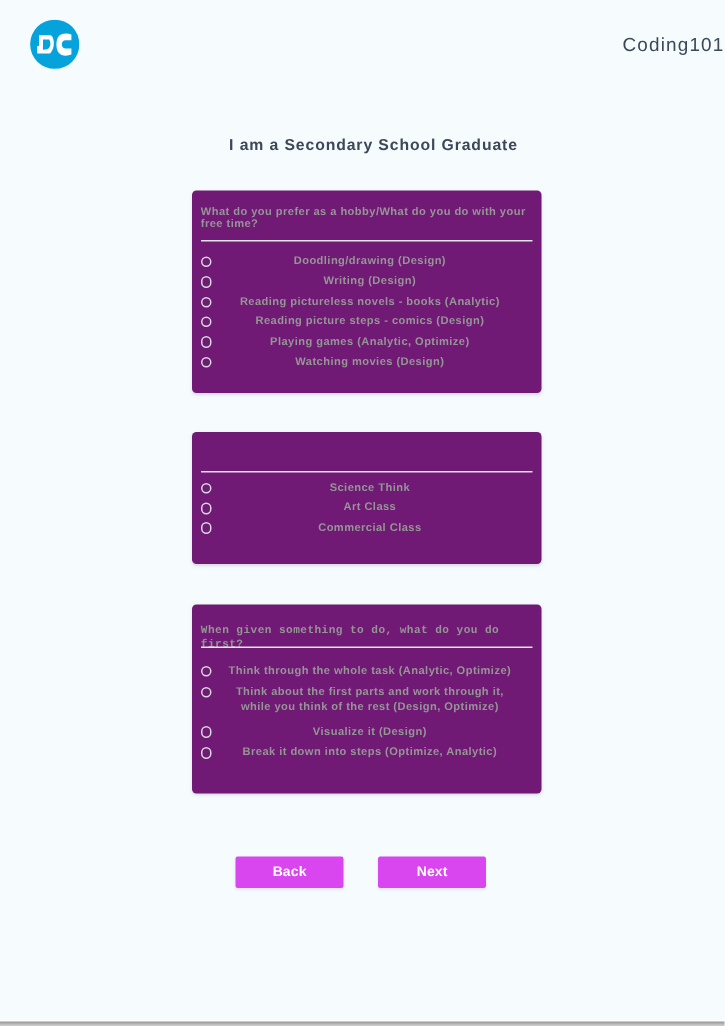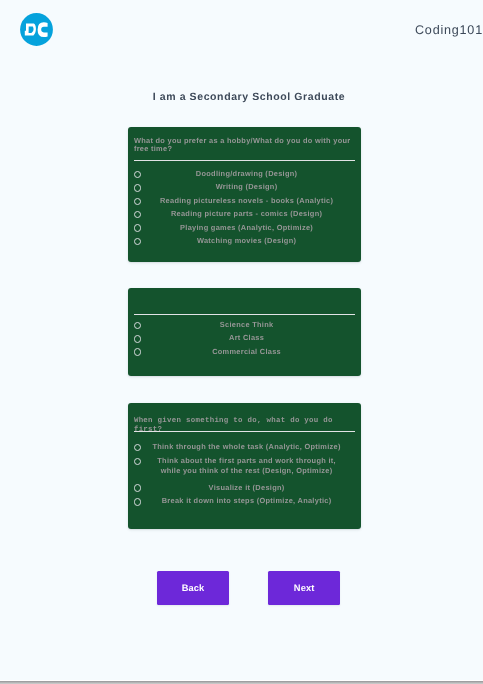--- a/index.html
+++ b/index.html
@@ -8,31 +8,31 @@
 .page{position:absolute;left:0;top:0;width:483px;height:680px;background:#f6fbfe;overflow:hidden;}
 .white-gap{position:absolute;left:0;top:680px;width:483px;height:1.4px;background:#ffffff;}
 .bottom-strip{position:absolute;left:0;top:681.4px;width:483px;height:2.6px;
   background:linear-gradient(to bottom,#969698 0%,#a9a9aa 35%,#c5c5c5 75%,#cccccc 100%);}
 
 .logo{position:absolute;left:20.2px;top:13.3px;width:33px;height:33px;}
 .brand{position:absolute;left:415px;top:23.9px;font-size:12.6px;color:#3c4858;letter-spacing:0.78px;line-height:12.6px;white-space:nowrap;}
 .title{position:absolute;left:0;top:92.0px;width:483px;text-align:center;font-size:10.5px;font-weight:bold;
   color:#3c4858;letter-spacing:0.6px;line-height:11px;padding-left:15px;box-sizing:border-box;}
 
-.card{position:absolute;left:128px;width:232.6px;background:#14532d;border-radius:3px;
+.card{position:absolute;left:128px;width:232.6px;background:#701a75;border-radius:3px;
   box-shadow:0 1px 3px rgba(60,72,88,0.12),0 1px 1px rgba(60,72,88,0.06);}
 .q{position:absolute;left:5.9px;right:5.9px;font-size:7.4px;font-weight:bold;color:#969696;
   letter-spacing:0.3px;line-height:8.2px;}
 .hr{position:absolute;left:5.9px;width:221px;height:1.2px;background:#e2e3e5;}
 .opt{position:absolute;left:5.9px;right:5.9px;height:0;}
 .radio{position:absolute;left:0;top:0;display:block;width:5.5px;height:5.5px;border:0.9px solid #d7dadd;border-radius:50%;box-sizing:content-box;}
 .olabel{position:absolute;left:14.7px;top:-1.9px;width:196px;font-size:7.4px;font-weight:bold;color:#969696;
   letter-spacing:0.3px;line-height:10.2px;text-align:center;}
 
-.btn{position:absolute;top:570.9px;width:72.2px;height:34px;background:#6d28d9;border-radius:1.5px;color:#fff;
+.btn{position:absolute;top:570.9px;width:72.2px;height:21px;background:#d946ef;border-radius:1.5px;color:#fff;
   font-size:9.3px;font-weight:bold;display:flex;align-items:center;justify-content:center;letter-spacing:0.1px;
   box-shadow:0 1px 2px rgba(60,72,88,0.10);}
 </style>
 </head>
 <body>
 
 <div class="page">
   <div class="logo">
     <svg width="33" height="33" viewBox="0 0 330 330" aria-hidden="true">
       <circle cx="165" cy="165" r="164" fill="#05a2dc"></circle>
@@ -58,21 +58,21 @@
           <div class="opt" style="top: 57.7px;">
     <span class="radio"></span>
     <span class="olabel">Writing (Design)</span>
   </div>
           <div class="opt" style="top: 71px;">
     <span class="radio"></span>
     <span class="olabel">Reading pictureless novels - books (Analytic)</span>
   </div>
           <div class="opt" style="top: 84.4px;">
     <span class="radio"></span>
-    <span class="olabel">Reading picture parts - comics (Design)</span>
+    <span class="olabel">Reading picture steps - comics (Design)</span>
   </div>
           <div class="opt" style="top: 97.8px;">
     <span class="radio"></span>
     <span class="olabel">Playing games (Analytic, Optimize)</span>
   </div>
           <div class="opt" style="top: 111.2px;">
     <span class="radio"></span>
     <span class="olabel">Watching movies (Design)</span>
   </div>
         </div>
@@ -111,17 +111,17 @@
     <span class="olabel">Visualize it (Design)</span>
   </div>
           <div class="opt" style="top: 95.7px;">
     <span class="radio"></span>
     <span class="olabel">Break it down into steps (Optimize, Analytic)</span>
   </div>
         </div>
   </div>
     </div>
   <div class="btn" style="left:157px">Back</div>
-  <div class="btn" style="left:268px">Next</div>
+  <div class="btn" style="left:252px">Next</div>
 </div>
 
 <div class="white-gap"></div>
 <div class="bottom-strip"></div>
 
 </body></html>

